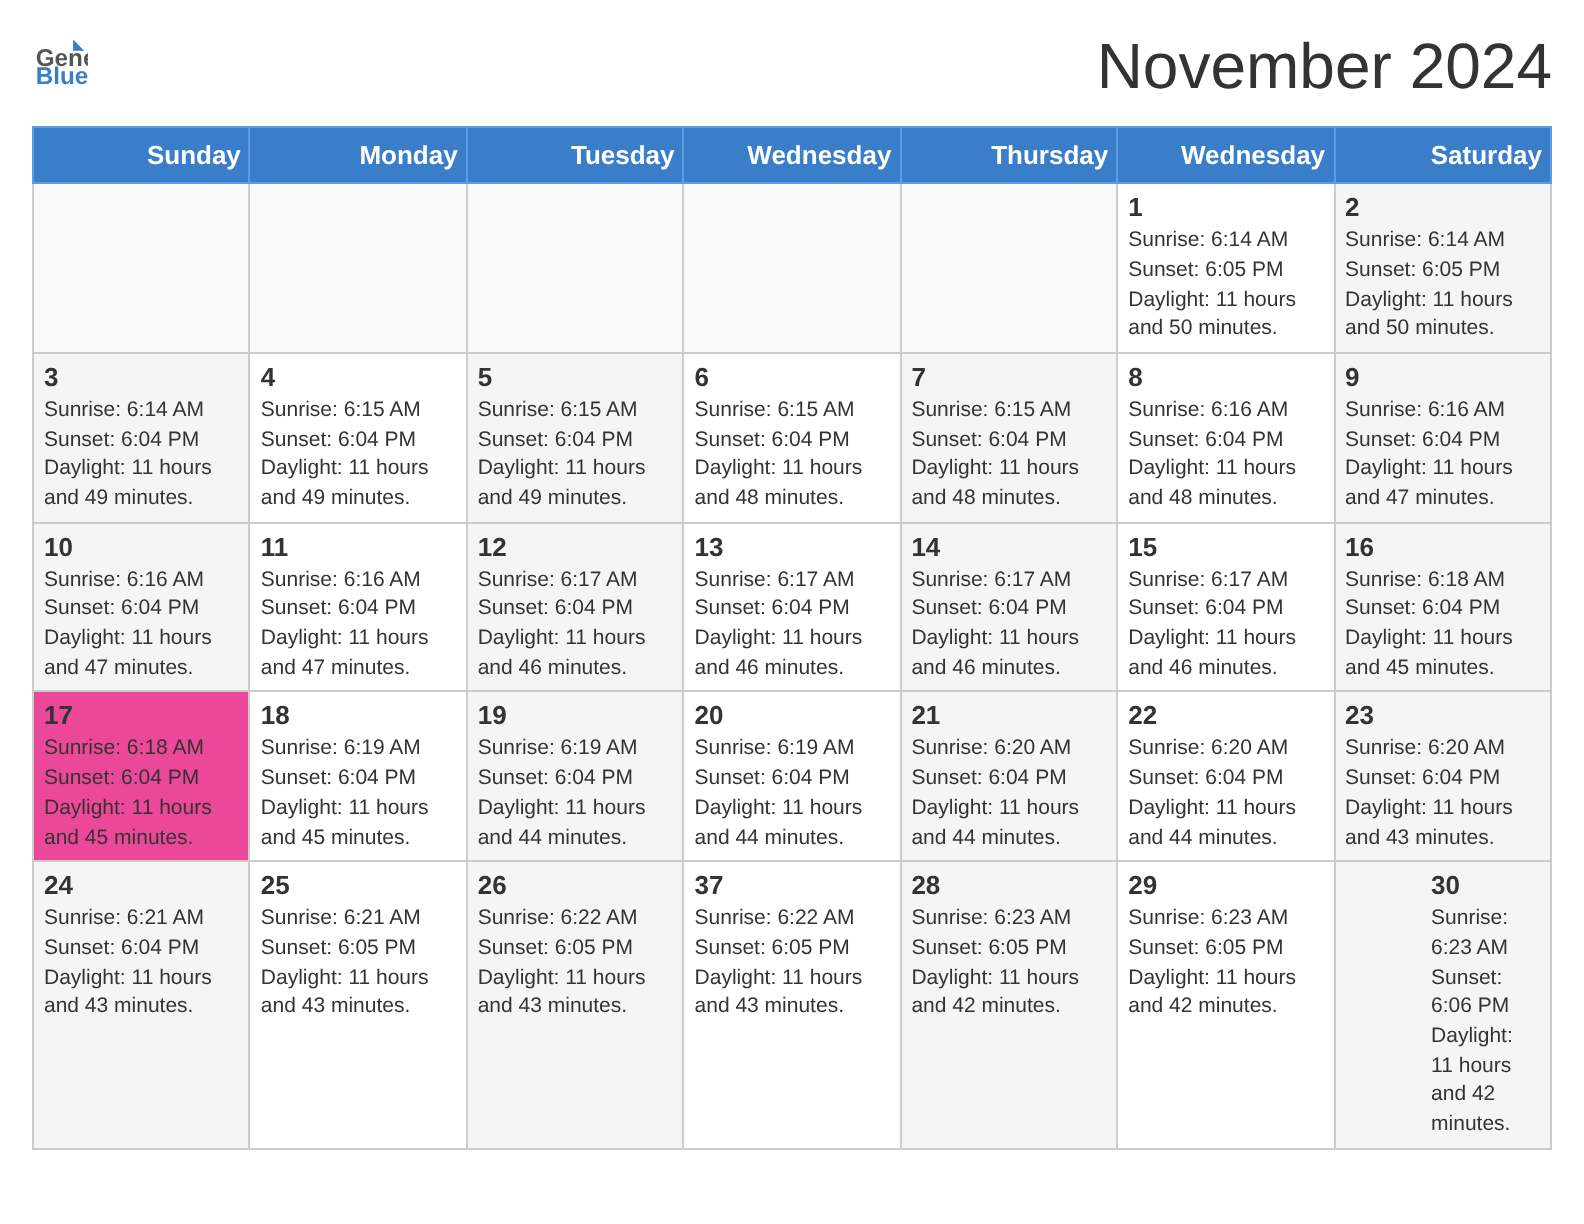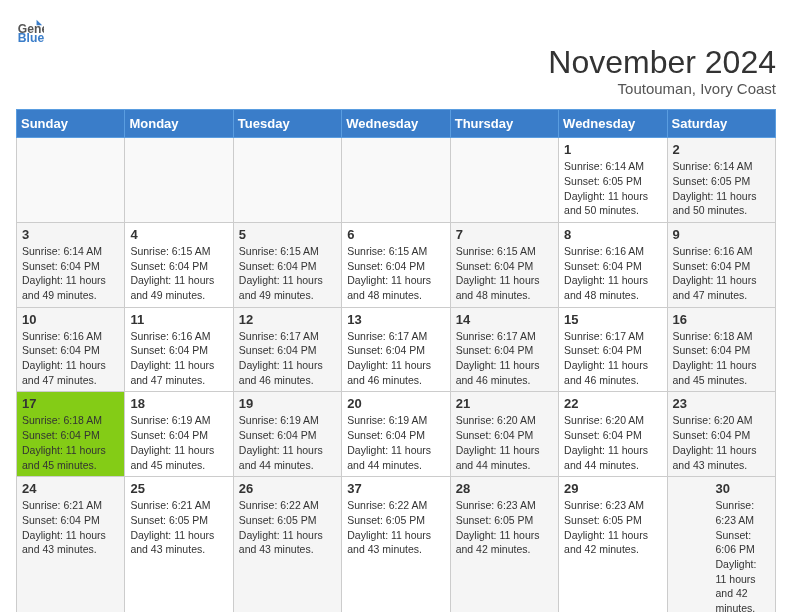--- a/index.html
+++ b/index.html
@@ -20,21 +20,20 @@
       display: flex;
       align-items: center;
       gap: 4px;
     }
     .logo-icon {
       width: 28px;
       height: 28px;
     }
     .title-block {
       text-align: right;
-      margin-top: 29px;
     }
     .title-block h1 {
       font-size: 32px;
       font-weight: 300;
       color: #333;
       line-height: 1.1;
     }
     .title-block h2 {
       font-size: 15px;
       font-weight: normal;
@@ -43,21 +42,21 @@
     .calendar {
       width: 100%;
       border-collapse: collapse;
     }
     .calendar th {
       background: #3a7dc9;
       color: #fff;
       font-size: 13px;
       font-weight: bold;
       padding: 6px 4px;
-      text-align: left;
+      text-align: right;
       border: 1px solid #5a9de0;
     }
     .calendar td {
       border: 1px solid #ccc;
       vertical-align: top;
       padding: 4px 5px;
       width: calc(100% / 7);
       min-height: 80px;
       background: #fff;
       font-size: 11px;
@@ -85,21 +84,20 @@
 <div class="header">
   <div class="logo">
     <svg class="logo-icon" viewBox="0 0 30 30">
       <text x="2" y="18" font-size="13" font-weight="bold" fill="#555">General</text>
       <text x="2" y="28" font-size="13" font-weight="bold" fill="#3a7dc9">Blue</text>
       <polygon points="22,4 28,10 22,10" fill="#3a7dc9"></polygon>
     </svg>
   </div>
   <div class="title-block">
     <h1>November 2024</h1>
-    <h2>Toutouman, Ivory Coast</h2>
   </div>
 </div>
 
 <table class="calendar">
   <thead>
     <tr>
     <th>Sunday</th>
         <th>Monday</th>
         <th>Tuesday</th>
         <th>Wednesday</th>
@@ -226,21 +224,21 @@
         </td>
         <td style="background: rgb(245, 245, 245);">
           <span class="day-num">16</span>
           <div class="day-info" style="white-space: pre-line;">Sunrise: 6:18 AM
 Sunset: 6:04 PM
 Daylight: 11 hours
 and 45 minutes.</div>
         </td>
       </tr>
       <tr>
-        <td style="background: #84cc16;">
+        <td style="background: #ec4899;">
           <span class="day-num">17</span>
           <div class="day-info" style="white-space: pre-line;">Sunrise: 6:18 AM
 Sunset: 6:04 PM
 Daylight: 11 hours
 and 45 minutes.</div>
         </td>
         <td>
           <span class="day-num">18</span>
           <div class="day-info" style="white-space: pre-line;">Sunrise: 6:19 AM
 Sunset: 6:04 PM

